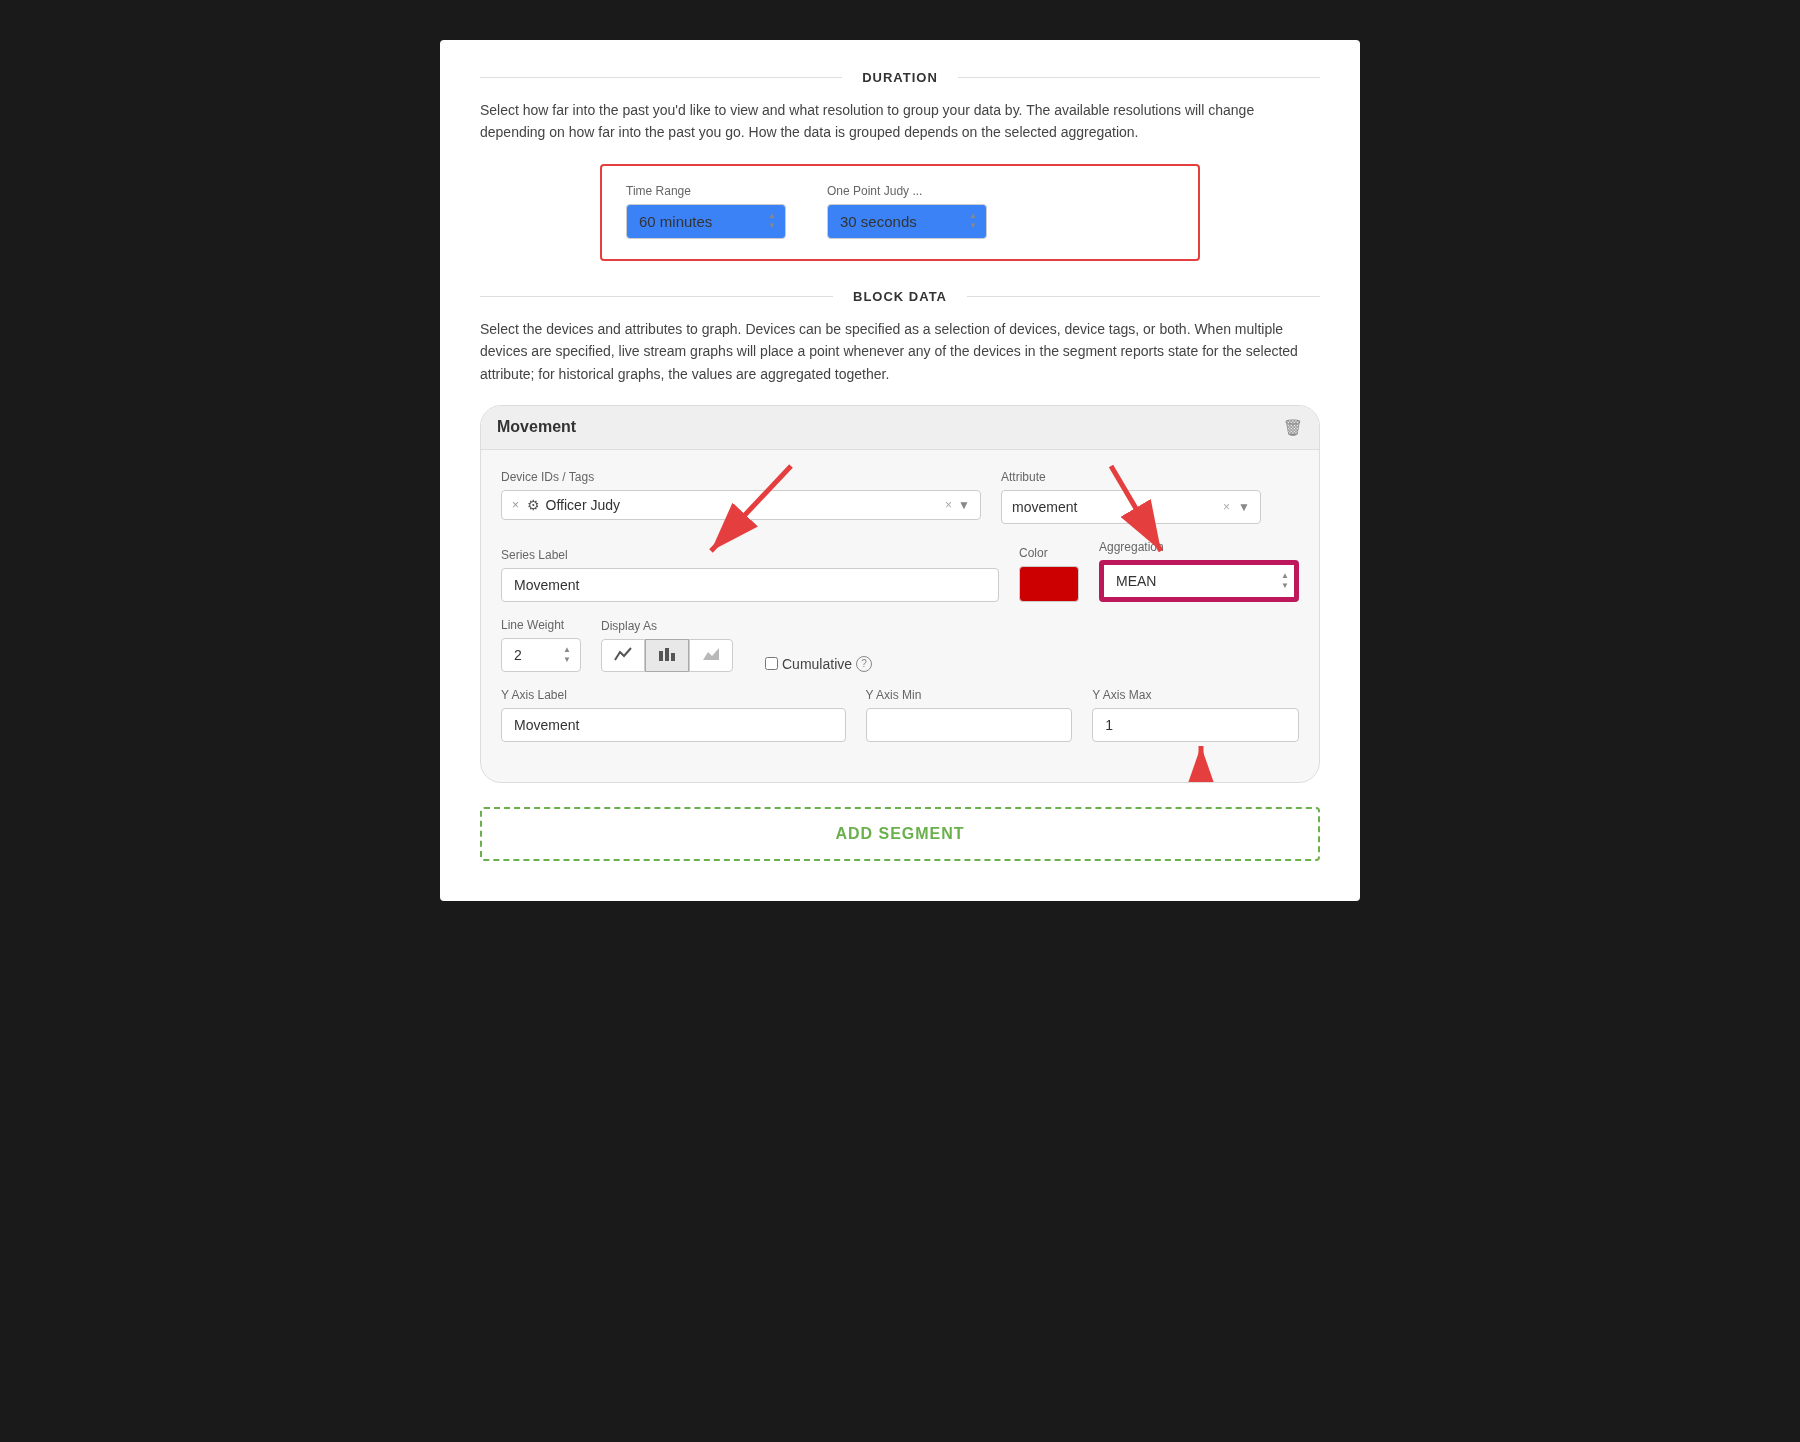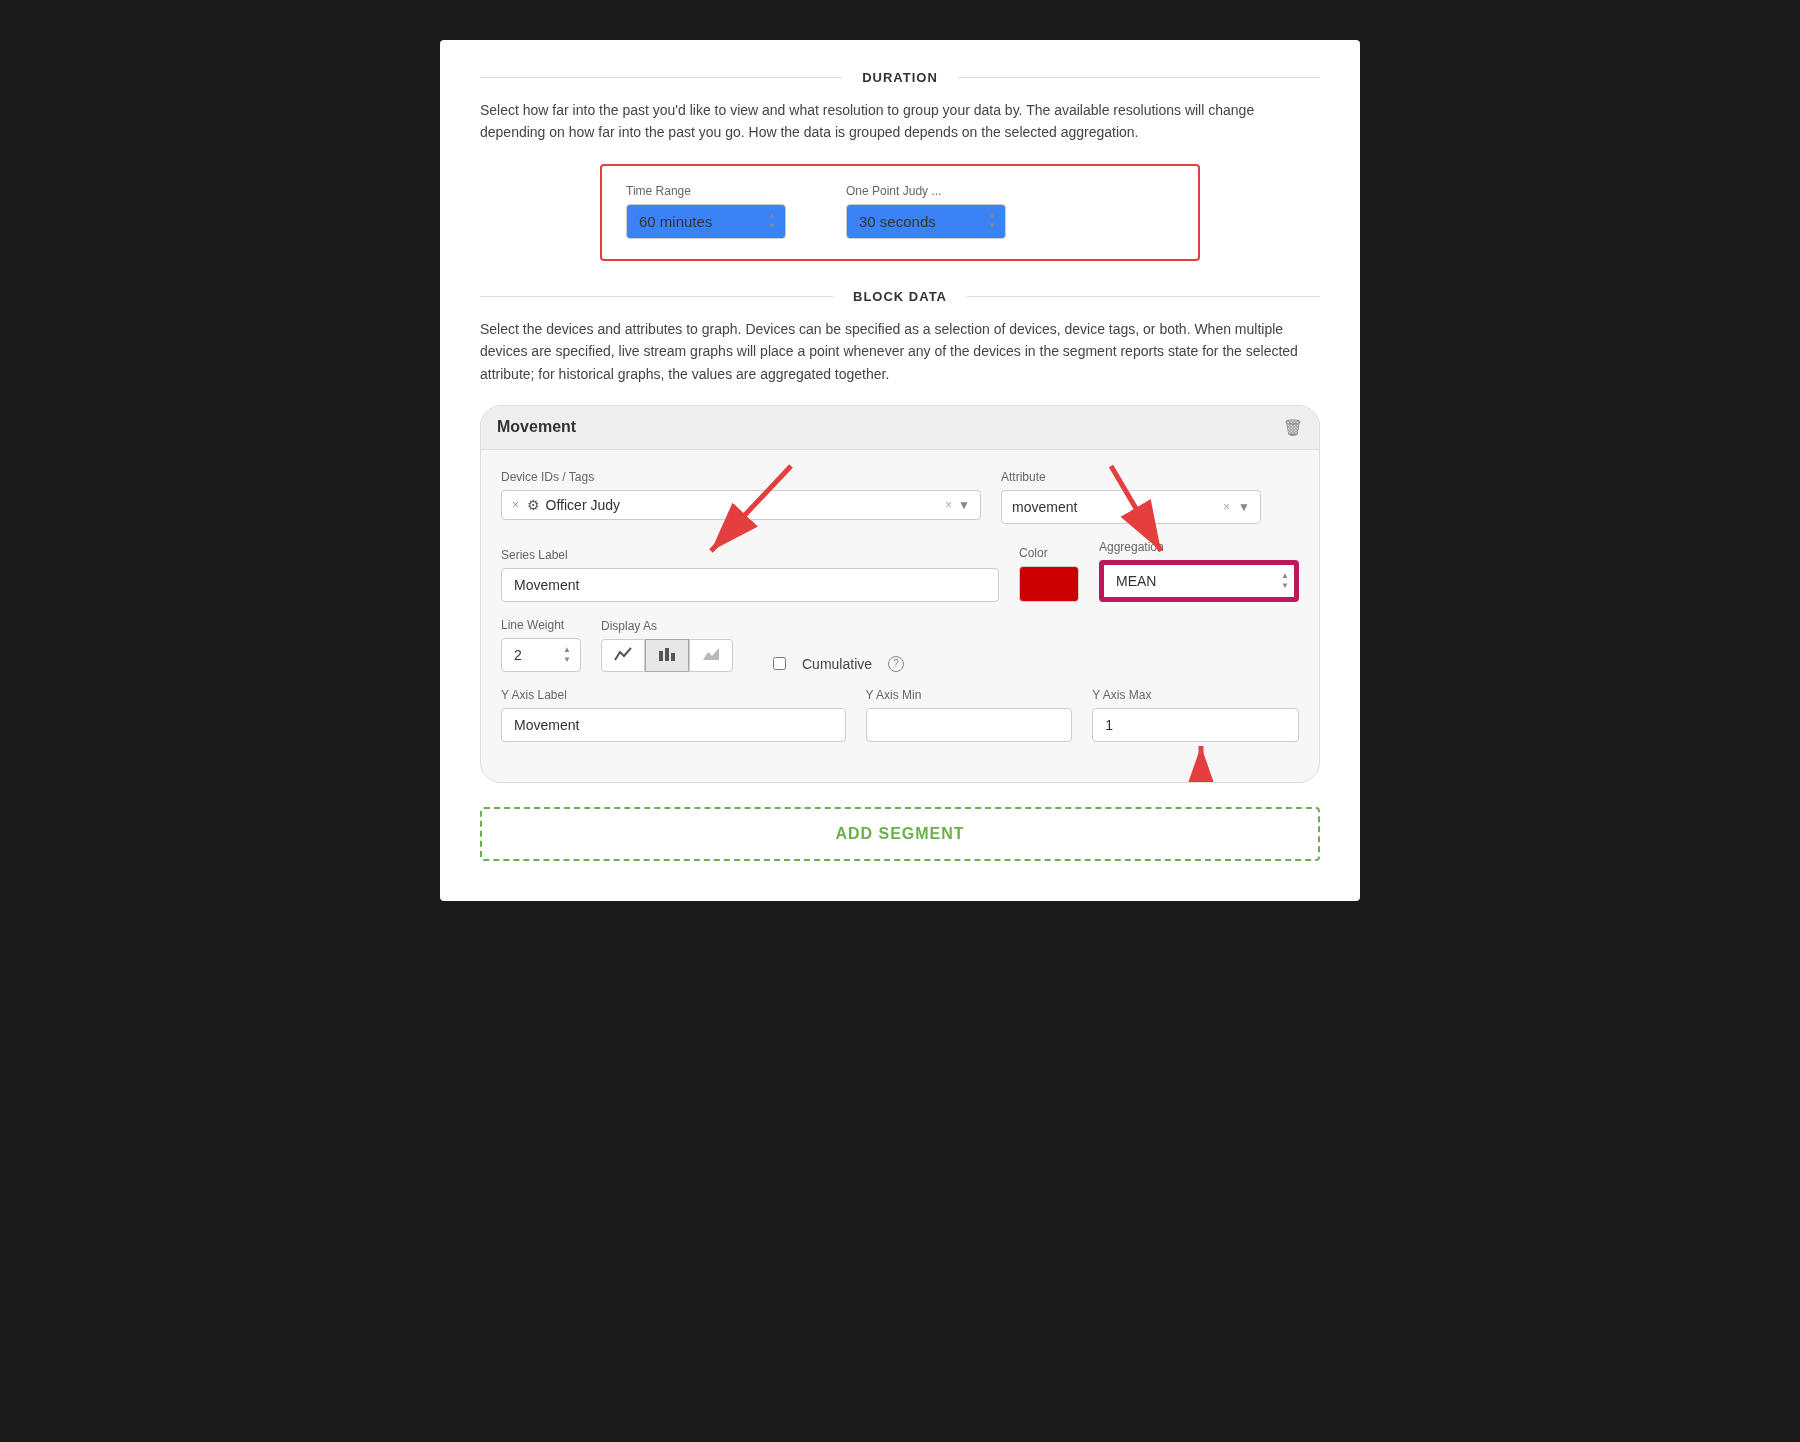--- a/index.html
+++ b/index.html
@@ -22,21 +22,21 @@
       font-size: 14px;
       color: #444;
       line-height: 1.6;
       margin-bottom: 20px;
     }
     .duration-box {
       border: 2.5px solid #e53e3e;
       border-radius: 4px;
       padding: 18px 24px 20px 24px;
       display: flex;
-      gap: 60px;
+      gap: 41px;
       width: 600px;
       margin: 0 auto 10px auto;
     }
     .field-group {
       display: flex;
       flex-direction: column;
       gap: 6px;
     }
     .field-label {
       font-size: 12px;
@@ -243,22 +243,22 @@
     }
     .display-btn.active {
       background: #e8e8e8;
       border-color: #aaa;
     }
     .display-btn:first-child { border-radius: 4px 0 0 4px; }
     .display-btn:last-child { border-radius: 0 4px 4px 0; }
     .cumulative-row {
       display: flex;
       align-items: center;
-      gap: 16px;
-      margin-left: 20px;
+      gap: 4px;
+      margin-left: 12px;
     }
     .cumulative-label {
       font-size: 14px;
       color: #444;
     }
     .help-icon {
       display: inline-flex;
       align-items: center;
       justify-content: center;
       width: 16px;

